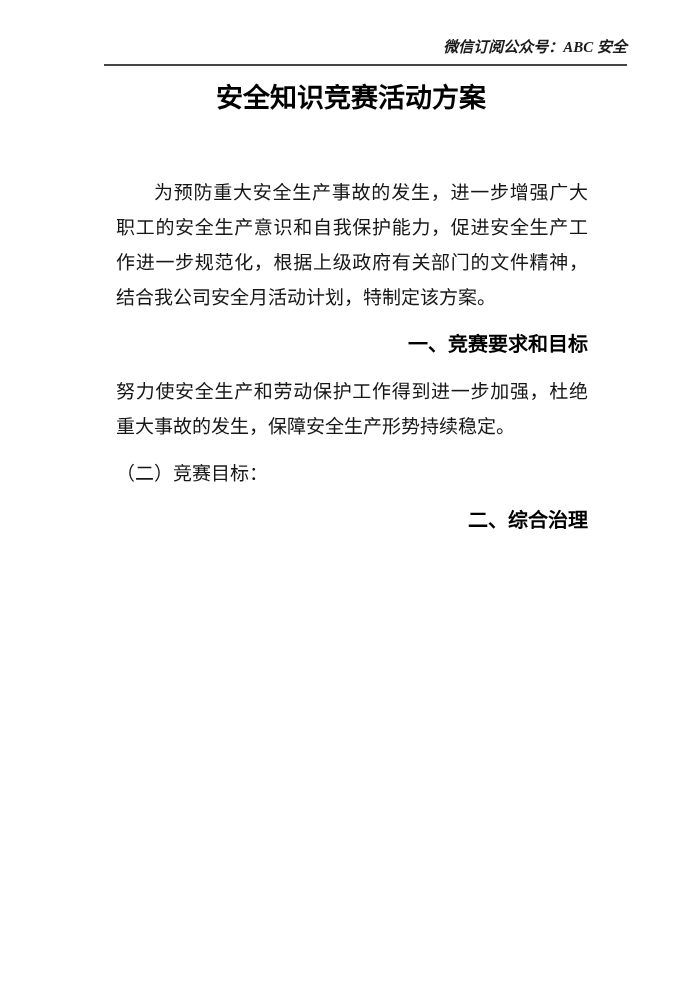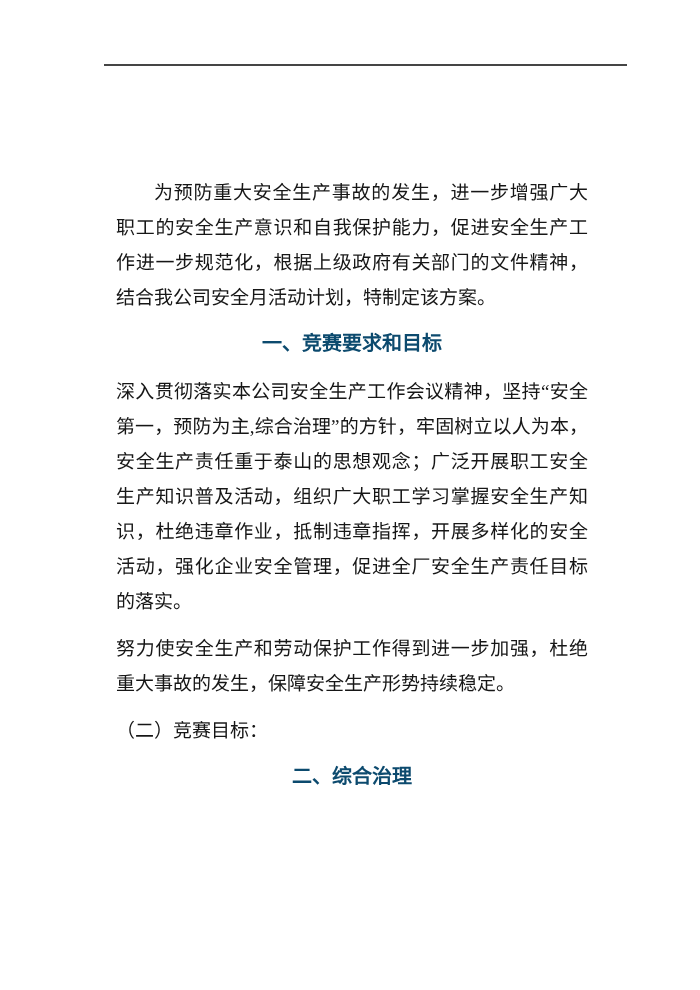--- a/index.html
+++ b/index.html
@@ -65,43 +65,46 @@
     color: #161616;
   }
   .content p {
     margin: 12px;
     padding: 0;
   }
   .indent {
     text-indent: 38px;
   }
   .heading {
-    font-family: Liberation Mono, monospace;
+    font-family: Liberation Sans, sans-serif;
     font-weight: 700;
     font-size: 20px;
-    color: #0c4a6e;
-    text-align: center;
+    color: #000000;
+    text-align: right;
   }
 </style>
 </head>
 <body>
 
 <div class="page">
 
+  <div class="header">
+    <span>微信订阅公众号：ABC 安全</span>
+  </div>
 
   <div class="header-rule"></div>
 
+  <h1 class="title">安全知识竞赛活动方案</h1>
 
   <div class="content">
     <p class="indent">为预防重大安全生产事故的发生，进一步增强广大职工的安全生产意识和自我保护能力，促进安全生产工作进一步规范化，根据上级政府有关部门的文件精神，结合我公司安全月活动计划，特制定该方案。</p>
 
     <p class="heading">一、竞赛要求和目标</p>
 
 
-    <p>深入贯彻落实本公司安全生产工作会议精神，坚持“安全第一，预防为主,综合治理”的方针，牢固树立以人为本，安全生产责任重于泰山的思想观念；广泛开展职工安全生产知识普及活动，组织广大职工学习掌握安全生产知识，杜绝违章作业，抵制违章指挥，开展多样化的安全活动，强化企业安全管理，促进全厂安全生产责任目标的落实。</p>
 
     <p>努力使安全生产和劳动保护工作得到进一步加强，杜绝重大事故的发生，保障安全生产形势持续稳定。</p>
 
     <p>（二）竞赛目标：</p>
 
     <p class="heading">二、综合治理</p>
 
 
 
   </div>

